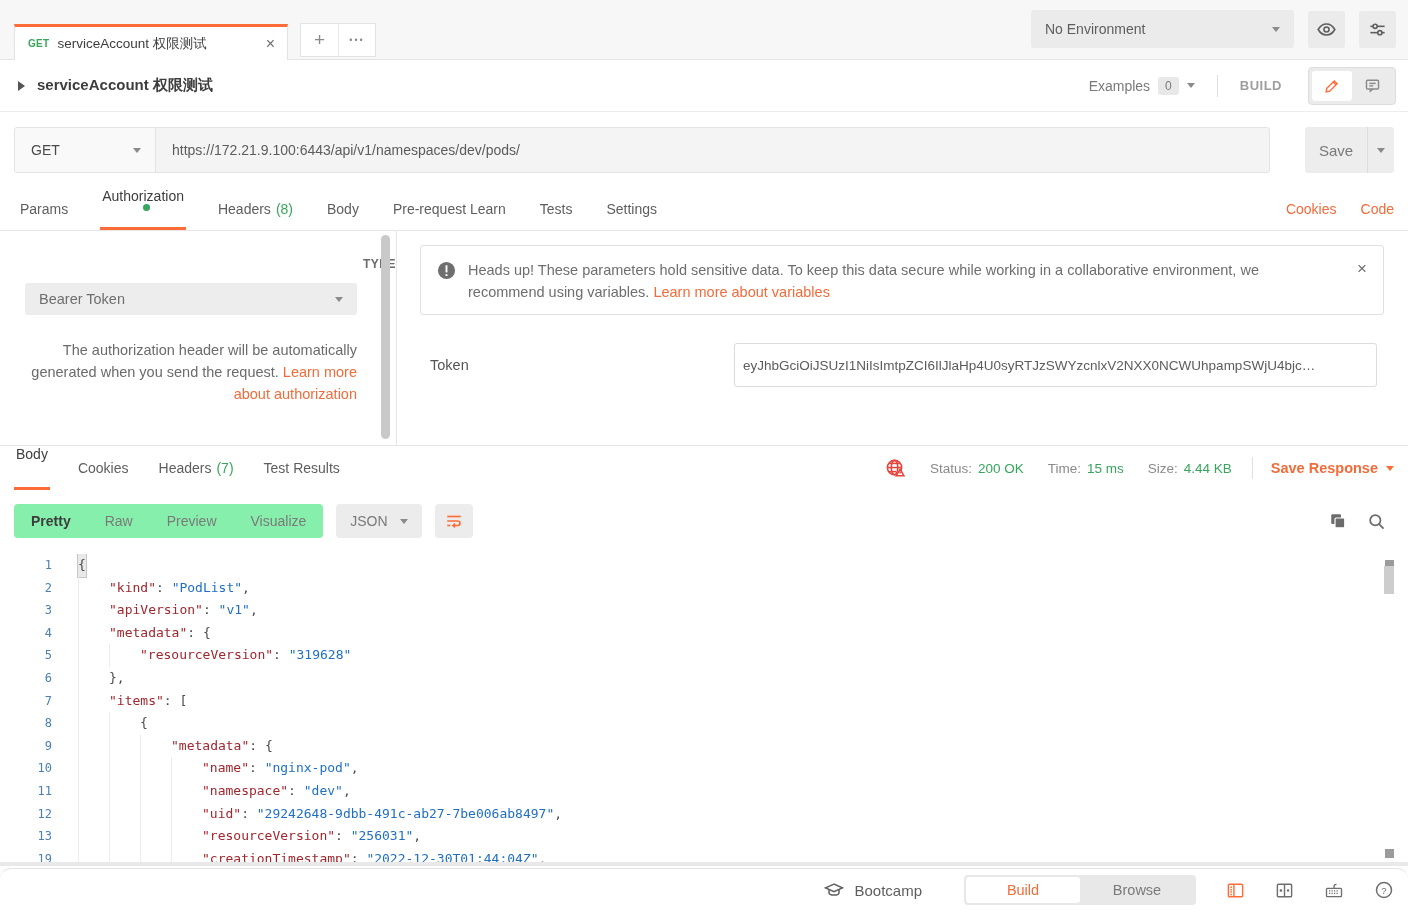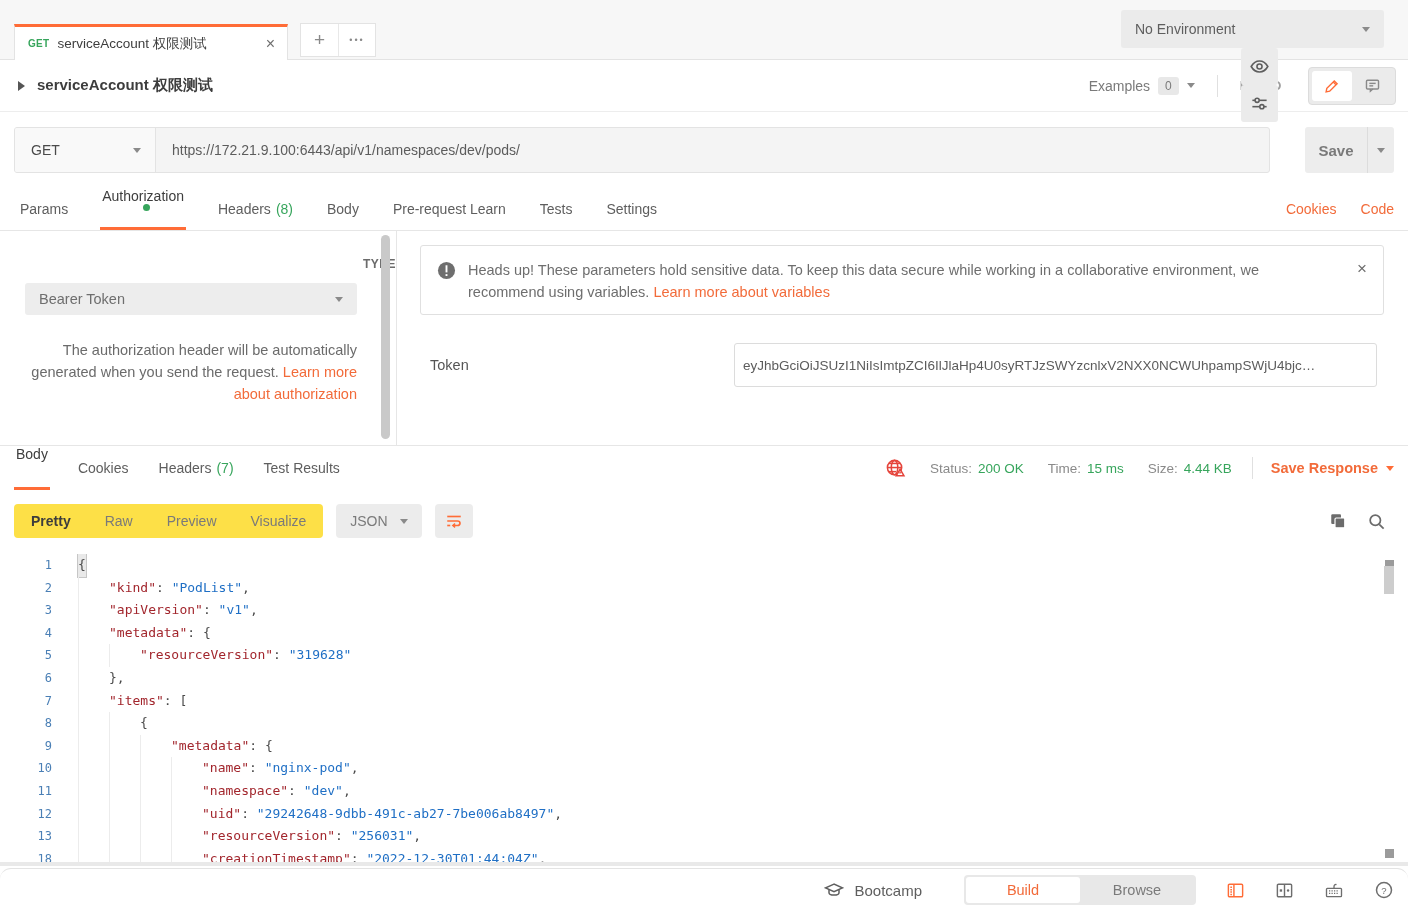--- a/index.html
+++ b/index.html
@@ -11,21 +11,21 @@
   .tabstrip { height:60px; background:#f7f7f7; border-bottom:1px solid #e3e3e3; display:flex; align-items:flex-end; position:relative; }
   .tab { margin-left:14px; width:274px; height:36px; background:#fff; border:1px solid #e3e3e3; border-bottom:none; border-top:3px solid #ff6c37; display:flex; align-items:center; padding:0 10px 0 13px; position:relative; top:1px; }
   .tab-method { color:#37a55c; font-size:10px; font-weight:bold; letter-spacing:.3px; margin-right:8px; }
   .tab-title { font-size:13.5px; color:#3d3d3d; flex:1; white-space:nowrap; overflow:hidden; }
   .tab-close { color:#6e6e6e; font-size:16px; cursor:pointer; padding:0 2px; }
   .newtab-box { margin-left:12px; margin-bottom:2px; height:34px; background:#fff; border:1px solid #e3e3e3; display:flex; }
   .newtab-box .cell { width:37px; display:flex; align-items:center; justify-content:center; color:#8a8a8a; }
   .newtab-box .cell + .cell { border-left:1px solid #e8e8e8; }
   .cell-plus { font-size:19px; font-weight:300; }
   .cell-more { font-size:9px; letter-spacing:2px; }
-  .env-cluster { position:absolute; right:24px; top:10px; display:flex; align-items:center;flex-direction:column; }
+  .env-cluster { position:absolute; right:12px; top:10px; display:flex; align-items:center; }
   .env-select { width:263px; height:38px; background:#ebebeb; border-radius:3px; display:flex; align-items:center; padding:0 14px; color:#5e5e5e; font-size:14px; }
   .env-select .caret { margin-left:auto; }
   .icon-btn { width:37px; height:37px; background:#ebebeb; border-radius:3px; display:flex; align-items:center; justify-content:center; color:#5e5e5e; margin-left:14px; }
 
   .caret { width:0; height:0; border-left:4px solid transparent; border-right:4px solid transparent; border-top:5px solid #8a8a8a; display:inline-block; }
   .caret.orange { border-top-color:#ff6c37; }
   .caret.white { border-top-color:#fff; }
 
   
   .reqheader { height:52px; border-bottom:1px solid #ededed; display:flex; align-items:center; padding:0 12px 0 18px; }
@@ -44,21 +44,21 @@
   
   .urlrow { height:76px; display:flex; align-items:center; padding:0 14px; }
   .url-combo { flex:1; height:46px; display:flex; background:#f4f4f4; border:1px solid #e3e3e3; border-radius:3px; margin-right:13px; overflow:hidden; }
   .method-select { width:141px; display:flex; align-items:center; padding:0 14px 0 16px; border-right:1px solid #e3e3e3; background:#f9f9f9; color:#4a4a4a; font-size:14px; }
   .method-select .caret { margin-left:auto; }
   .url-input { flex:1; border:none; background:transparent; padding:0 16px; font-size:14px; color:#5c5c5c; font-family:"Liberation Sans", sans-serif; outline:none; }
   .send-group { width:126px; height:46px; background:#2080e5; border-radius:3px; display:flex; color:#fff; overflow:hidden; }
   .send-main { flex:1; display:flex; align-items:center; justify-content:center; font-size:15px; font-weight:bold; }
   .send-caret { width:35px; display:flex; align-items:center; justify-content:center; border-left:1px solid rgba(0,0,0,.15); }
   .save-group { width:89px; height:46px; background:#ededed; border-radius:3px; display:flex; color:#7a7a7a; margin-left:22px; overflow:hidden; }
-  .save-main { flex:1; display:flex; align-items:center; justify-content:center; font-size:15px;font-weight:bold; }
+  .save-main { flex:1; display:flex; align-items:center; justify-content:center; font-size:15px; }
   .save-caret { width:27px; display:flex; align-items:center; justify-content:center; border-left:1px solid #dcdcdc; }
 
   
   .reqtabs { height:43px; display:flex; align-items:center; padding:0 14px 0 18px; border-bottom:1px solid #e6e6e6; }
   .rtab { height:100%; display:flex; align-items:center; margin-right:30px; color:#5e5e5e; font-size:14px; padding:0 2px; }
   .rtab.active { box-shadow:inset 0 -3px 0 #ff6c37; color:#3d3d3d;flex-direction:column; }
   .green-dot { width:7px; height:7px; border-radius:50%; background:#37a55c; margin-left:7px; }
   .count { color:#37a55c; margin-left:5px; }
   .reqtabs .right { margin-left:auto; display:flex; gap:24px; }
   .link-orange { color:#f26b3a; font-size:14px; cursor:pointer; }
@@ -86,21 +86,21 @@
   .resp-tabs-row { height:44px; display:flex; align-items:center; padding:0 14px; }
   .resp-tabs-row .rtab { margin-right:26px; }
   .resp-meta { margin-left:auto; display:flex; align-items:center; font-size:13.5px; }
   .meta-pair { display:flex; gap:6px; margin-left:24px; }
   .meta-label { color:#8a8a8a; }
   .meta-value { color:#37a55c; }
   .resp-meta .vdiv { margin:0 18px 0 20px; }
   .save-response { color:#f26b3a; font-size:14.5px; font-weight:bold; display:flex; align-items:center; gap:8px; }
 
   .resp-toolbar { height:46px; display:flex; align-items:center; padding:0 14px; margin-top:8px; }
-  .views { display:flex; background:#fde047; border-radius:4px; height:34px; align-items:center; }
+  .views { display:flex; background:#86efac; border-radius:4px; height:34px; align-items:center; }
   .views span { padding:0 17px; color:#7a7a7a; font-size:14px; cursor:pointer; }
   .views span.active { color:#3d3d3d; font-weight:bold; }
   .fmt-select { height:34px; background:#ececec; border-radius:4px; display:flex; align-items:center; padding:0 14px; margin-left:13px; color:#7a7a7a; font-size:14px; gap:12px; }
   .wrap-btn { width:38px; height:34px; background:#ececec; border-radius:4px; display:flex; align-items:center; justify-content:center; margin-left:13px; color:#ff6c37; }
   .resp-toolbar .right { margin-left:auto; display:flex; align-items:center; gap:20px; color:#6b6b6b; padding-right:8px; }
 
   .code-area { position:relative; margin-top:10px; height:312px; overflow:hidden; font-family:"DejaVu Sans Mono", monospace; }
   .cl { display:flex; height:22.6px; line-height:22.6px; font-size:13px; }
   .ln { width:52px; text-align:right; color:#4a7fb5; font-size:12px; flex:none; }
   .cc { display:flex; margin-left:26px; white-space:pre; }
@@ -405,21 +405,21 @@
           </div>
           <div class="cl">
             <span class="ln">12</span>
             <span class="cc"><span class="ig"></span><span class="ig"></span><span class="ig"></span><span class="ig"></span><span class="tk-k">"uid"</span><span class="tk-p">: </span><span class="tk-s">"29242648-9dbb-491c-ab27-7be006ab8497"</span><span class="tk-p">,</span></span>
           </div>
           <div class="cl">
             <span class="ln">13</span>
             <span class="cc"><span class="ig"></span><span class="ig"></span><span class="ig"></span><span class="ig"></span><span class="tk-k">"resourceVersion"</span><span class="tk-p">: </span><span class="tk-s">"256031"</span><span class="tk-p">,</span></span>
           </div>
           <div class="cl">
-            <span class="ln">18</span>
+            <span class="ln">19</span>
             <span class="cc"><span class="ig"></span><span class="ig"></span><span class="ig"></span><span class="ig"></span><span class="tk-k">"creationTimestamp"</span><span class="tk-p">: </span><span class="tk-s">"2022-12-30T01:44:04Z"</span><span class="tk-p">,</span></span>
           </div>
         </div>
       <div class="code-vscroll">
         <span class="btn-top"></span>
         <span class="thumb"></span>
         <span class="btn-bottom"></span>
       </div>
       <div class="code-hscroll"></div>
     </div>

